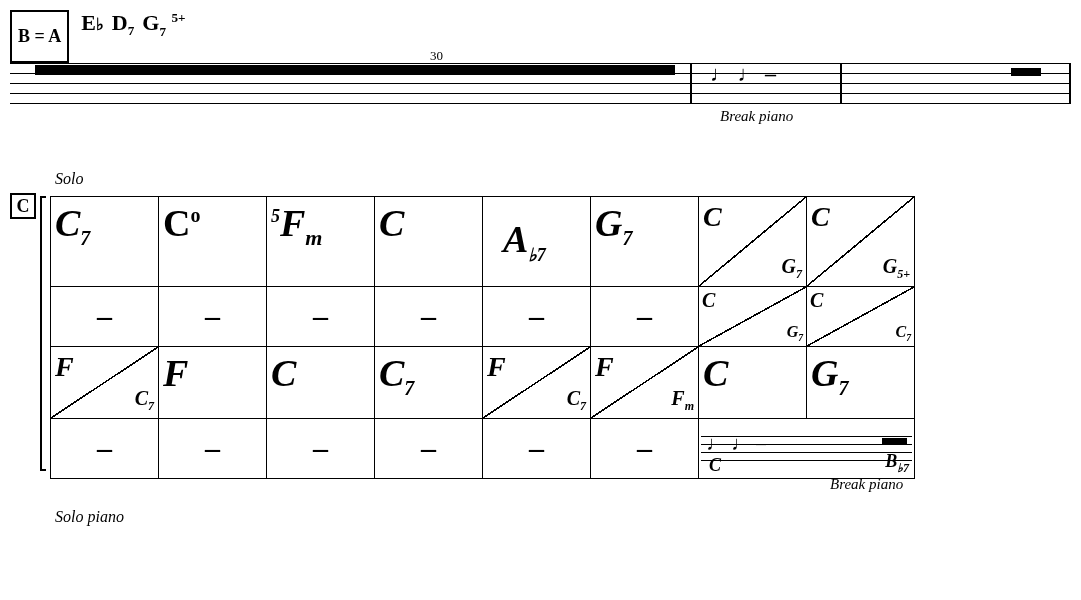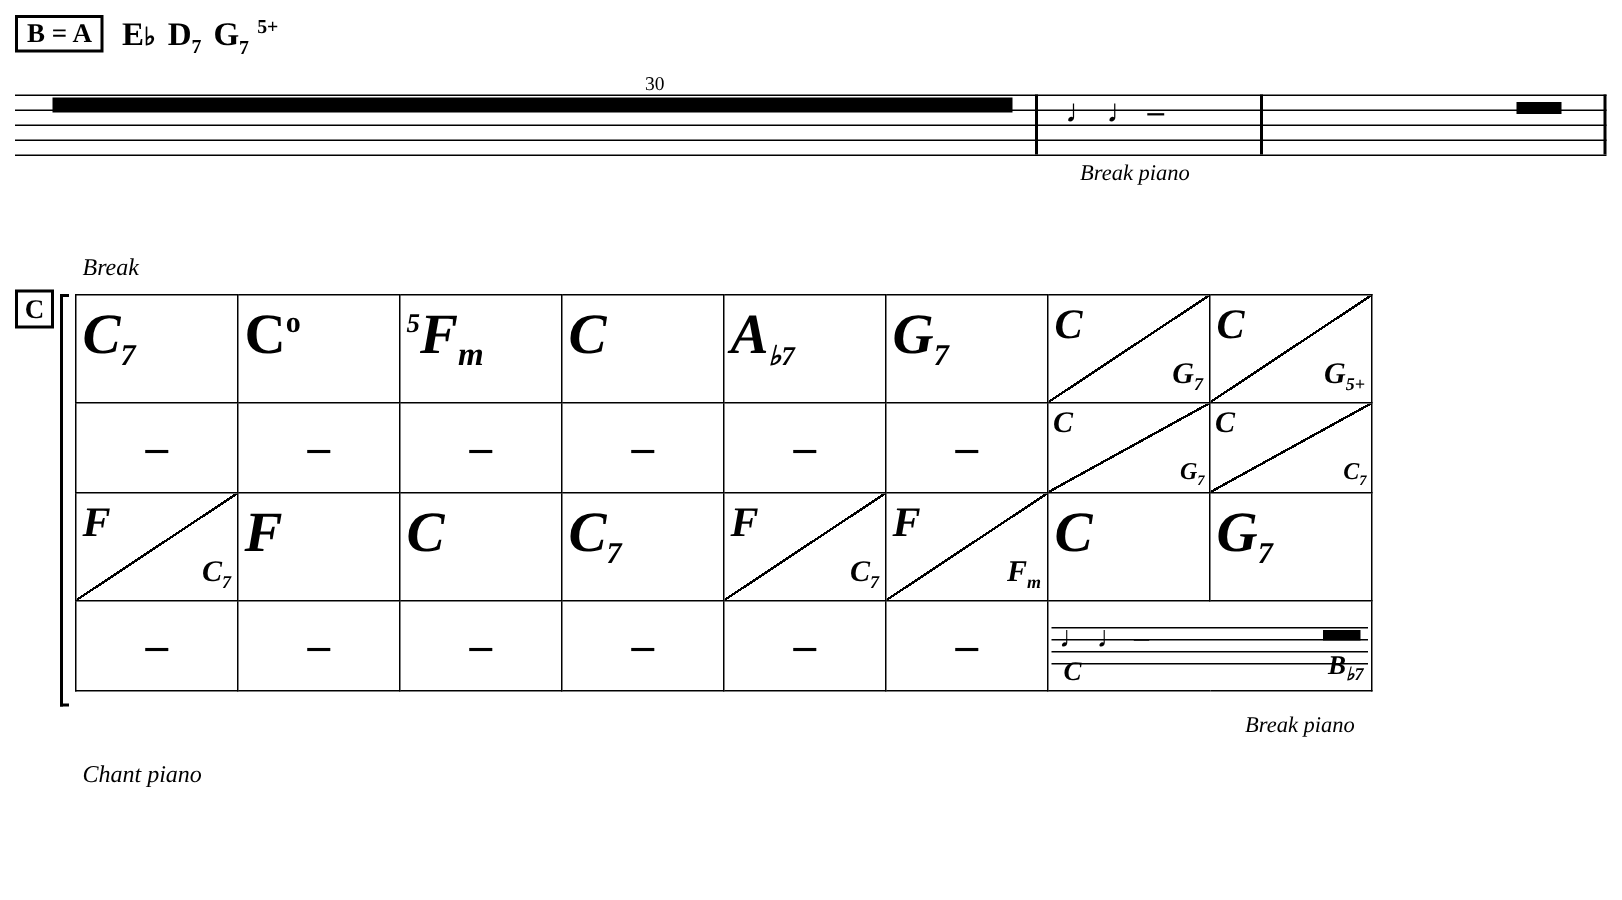--- a/index.html
+++ b/index.html
@@ -21,21 +21,21 @@
     }
 
     .top-header {
       display: flex;
       align-items: flex-start;
       margin-bottom: 4px;
     }
 
     .key-box {
       border: 2px solid black;
-      padding: 0 6px;
+      padding: 14px 6px;
       font-size: 18px;
       font-weight: bold;
       margin-right: 12px;
       white-space: nowrap;
     }
 
     .solo-text {
       font-style: italic;
       font-size: 18px;
       margin-right: auto;
@@ -90,21 +90,21 @@
     <div style="position:absolute; top:0; right:0; width:2px; height:40px; background:black;"></div>
   </div>
 </div>
 
 <div style="position:absolute; top:108px; left:720px; font-style:italic; font-size:15px;">Break piano</div>
 
 <div style="position:absolute; top:168px; left:10px; right:10px;">
 
   <div style="position:absolute; left:0; top:25px; border:2px solid black; width:26px; height:26px; text-align:center; line-height:22px; font-size:18px; font-weight:bold;">C</div>
 
-  <div style="position:absolute; left:45px; top:2px; font-style:italic; font-size:16px;">Break</div>
+  <div style="position:absolute; left:45px; top:2px; font-style:italic; font-size:16px;">Solo</div>
 
   <div style="position:absolute; left:30px; top:28px; width:6px; height:275px; border-left:2px solid black; border-top:2px solid black; border-bottom:2px solid black;"></div>
 
   <div style="position:absolute; top:28px; left:40px;">
     <table style="border-collapse:collapse;">
 
       <tbody>
           <tr>
 
         <td style="border:1.5px solid black; width:108px; height:72px; padding:4px; font-size:38px; font-style:italic; font-weight:bold; vertical-align:top;">
@@ -116,21 +116,21 @@
         </td>
 
         <td style="border:1.5px solid black; width:108px; height:72px; padding:4px; font-size:38px; font-style:italic; font-weight:bold; vertical-align:top;">
           <span style="font-size:18px; vertical-align:super;">5</span>F<span style="font-size:22px; vertical-align:sub;">m</span>
         </td>
 
         <td style="border:1.5px solid black; width:108px; height:72px; padding:4px; font-size:38px; font-style:italic; font-weight:bold; vertical-align:top;">
           C
         </td>
 
-        <td style="border:1.5px solid black; width:108px; height:72px; padding:4px; font-size:38px; font-style:italic; font-weight:bold; vertical-align:top;">
+        <td style="border:1.5px solid black; width:108px; height:72px; padding:20px; font-size:38px; font-style:italic; font-weight:bold; vertical-align:top;">
           A<span style="font-size:18px; vertical-align:sub;">♭7</span>
         </td>
 
         <td style="border:1.5px solid black; width:108px; height:72px; padding:4px; font-size:38px; font-style:italic; font-weight:bold; vertical-align:top;">
           G<span style="font-size:20px; vertical-align:sub;">7</span>
         </td>
 
         <td style="border:1.5px solid black; width:108px; height:72px; padding:0; position:relative; overflow:hidden;">
           <div style="position:absolute; top:4px; left:4px; font-size:28px; font-style:italic; font-weight:bold;">C</div>
           <div style="position:absolute; bottom:4px; right:4px; font-size:20px; font-style:italic; font-weight:bold;">G<sub>7</sub></div>
@@ -219,15 +219,15 @@
           <div style="position:absolute; bottom:2px; left:10px; font-size:18px; font-style:italic; font-weight:bold;">C</div>
           <div style="position:absolute; bottom:2px; right:5px; font-size:18px; font-style:italic; font-weight:bold;">B<span style="font-size:12px; vertical-align:sub;">♭7</span></div>
         </td>
       </tr>
     </tbody>
       </table>
   </div>
 
   <div style="position:absolute; top:308px; left:820px; font-style:italic; font-size:15px;">Break piano</div>
 
-  <div style="position:absolute; top:340px; left:45px; font-style:italic; font-size:16px;">Chant piano</div>
+  <div style="position:absolute; top:340px; left:45px; font-style:italic; font-size:16px;">Solo piano</div>
 
 </div>
 
 </body></html>

